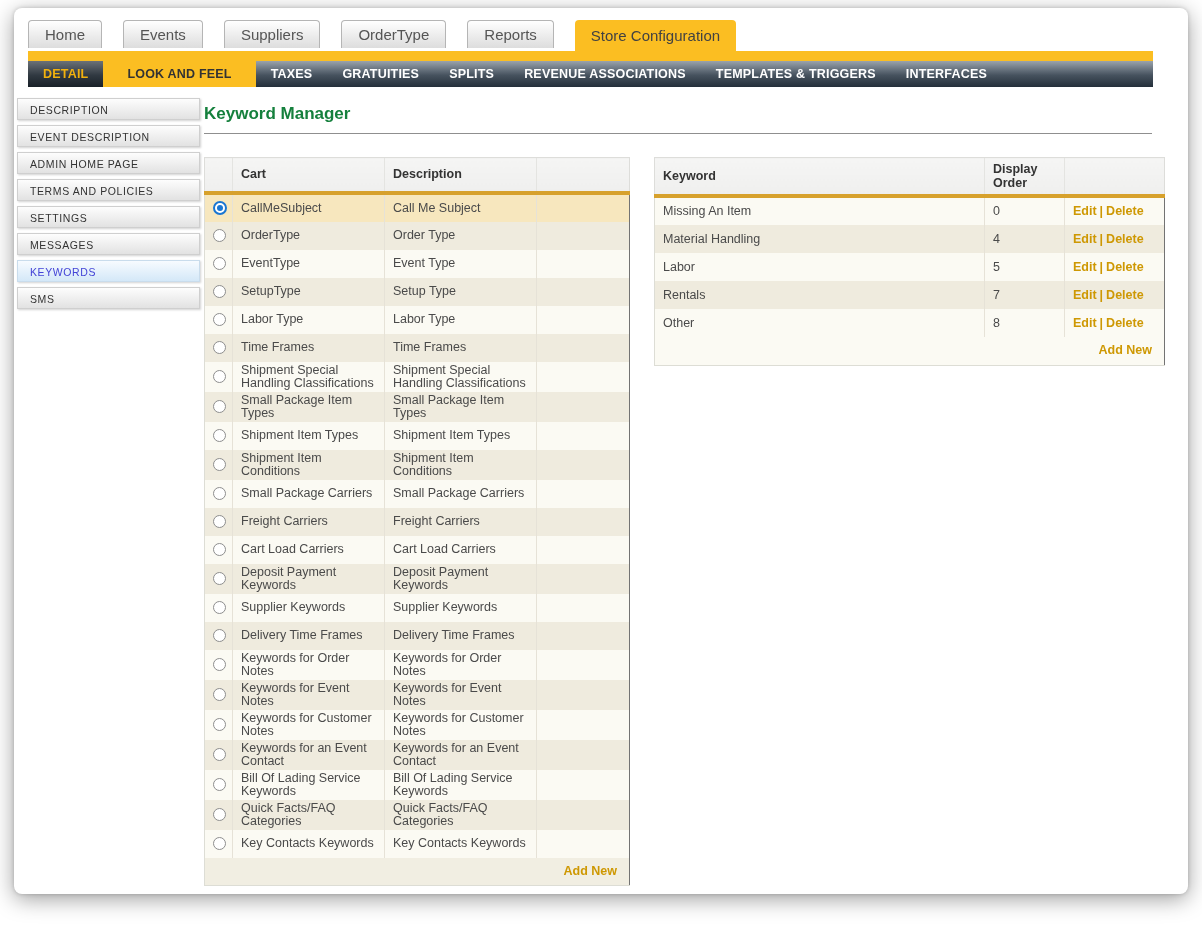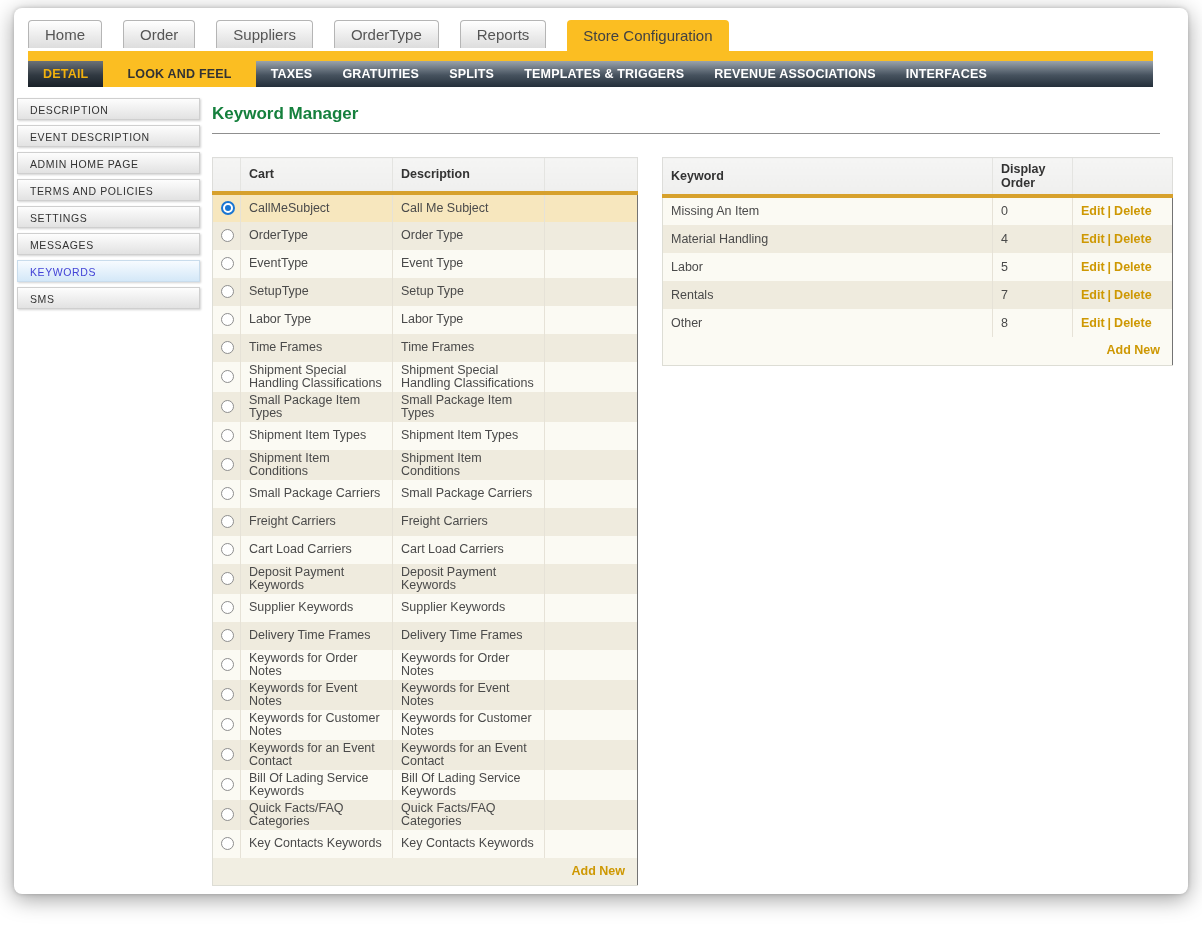--- a/index.html
+++ b/index.html
@@ -24,21 +24,21 @@
   
   .subnav {
     margin-left:14px; width:1125px; height:26px; display:flex;
     background:linear-gradient(#9aa3ac,#46525e 55%,#242f3a);
     font-size:12.5px; font-weight:bold; color:#fff; letter-spacing:0.2px;
   }
   .subnav-item { line-height:26px; padding:0 15px; cursor:default; }
   .subnav-item.gold { color:#F2B10D; background:rgba(0,0,0,0.30); }
   .subnav-item.active { background:#FBBE22; color:#333; padding:0 24px; }
   
-  .content { display:flex; margin-top:11px;gap:8px; }
+  .content { display:flex; margin-top:11px; }
   .sidebar { margin-left:3px; width:183px; flex:none; }
   .side-item {
     height:22px; line-height:22px; padding-left:12px; margin-bottom:5px;
     font-size:10.5px; letter-spacing:0.6px; color:#333;
     background:linear-gradient(#fdfdfd,#e2e2e2);
     border:1px solid #cfcfcf; box-shadow:1px 1px 2px rgba(0,0,0,0.18); cursor:default;
   }
   .side-item.active {
     background:linear-gradient(#f7fbff,#d4e8f8); border-color:#c9dcec; color:#4343d6;
   }
@@ -87,37 +87,37 @@
   .gsep  { color:#CE9803; font-weight:bold; padding:0 3px; }
   .addnew-cell { text-align:right; padding-right:12px !important; }
 </style>
 </head>
 <body>
 
 <div class="card">
 
   <div class="tabbar">
       <div class="tab">Home</div>
-      <div class="tab">Order</div>
+      <div class="tab">Events</div>
       <div class="tab">Suppliers</div>
       <div class="tab">OrderType</div>
       <div class="tab">Reports</div>
       <div class="tab active">Store Configuration</div>
     </div>
 
   <div class="accent-strip"></div>
 
   <div class="subnav">
       <div class="subnav-item gold">DETAIL</div>
       <div class="subnav-item active">LOOK AND FEEL</div>
       <div class="subnav-item">TAXES</div>
       <div class="subnav-item">GRATUITIES</div>
       <div class="subnav-item">SPLITS</div>
+      <div class="subnav-item">REVENUE ASSOCIATIONS</div>
       <div class="subnav-item">TEMPLATES &amp; TRIGGERS</div>
-      <div class="subnav-item">REVENUE ASSOCIATIONS</div>
       <div class="subnav-item">INTERFACES</div>
     </div>
 
   <div class="content">
 
     <div class="sidebar">
         <div class="side-item">DESCRIPTION</div>
         <div class="side-item">EVENT DESCRIPTION</div>
         <div class="side-item">ADMIN HOME PAGE</div>
         <div class="side-item">TERMS AND POLICIES</div>

